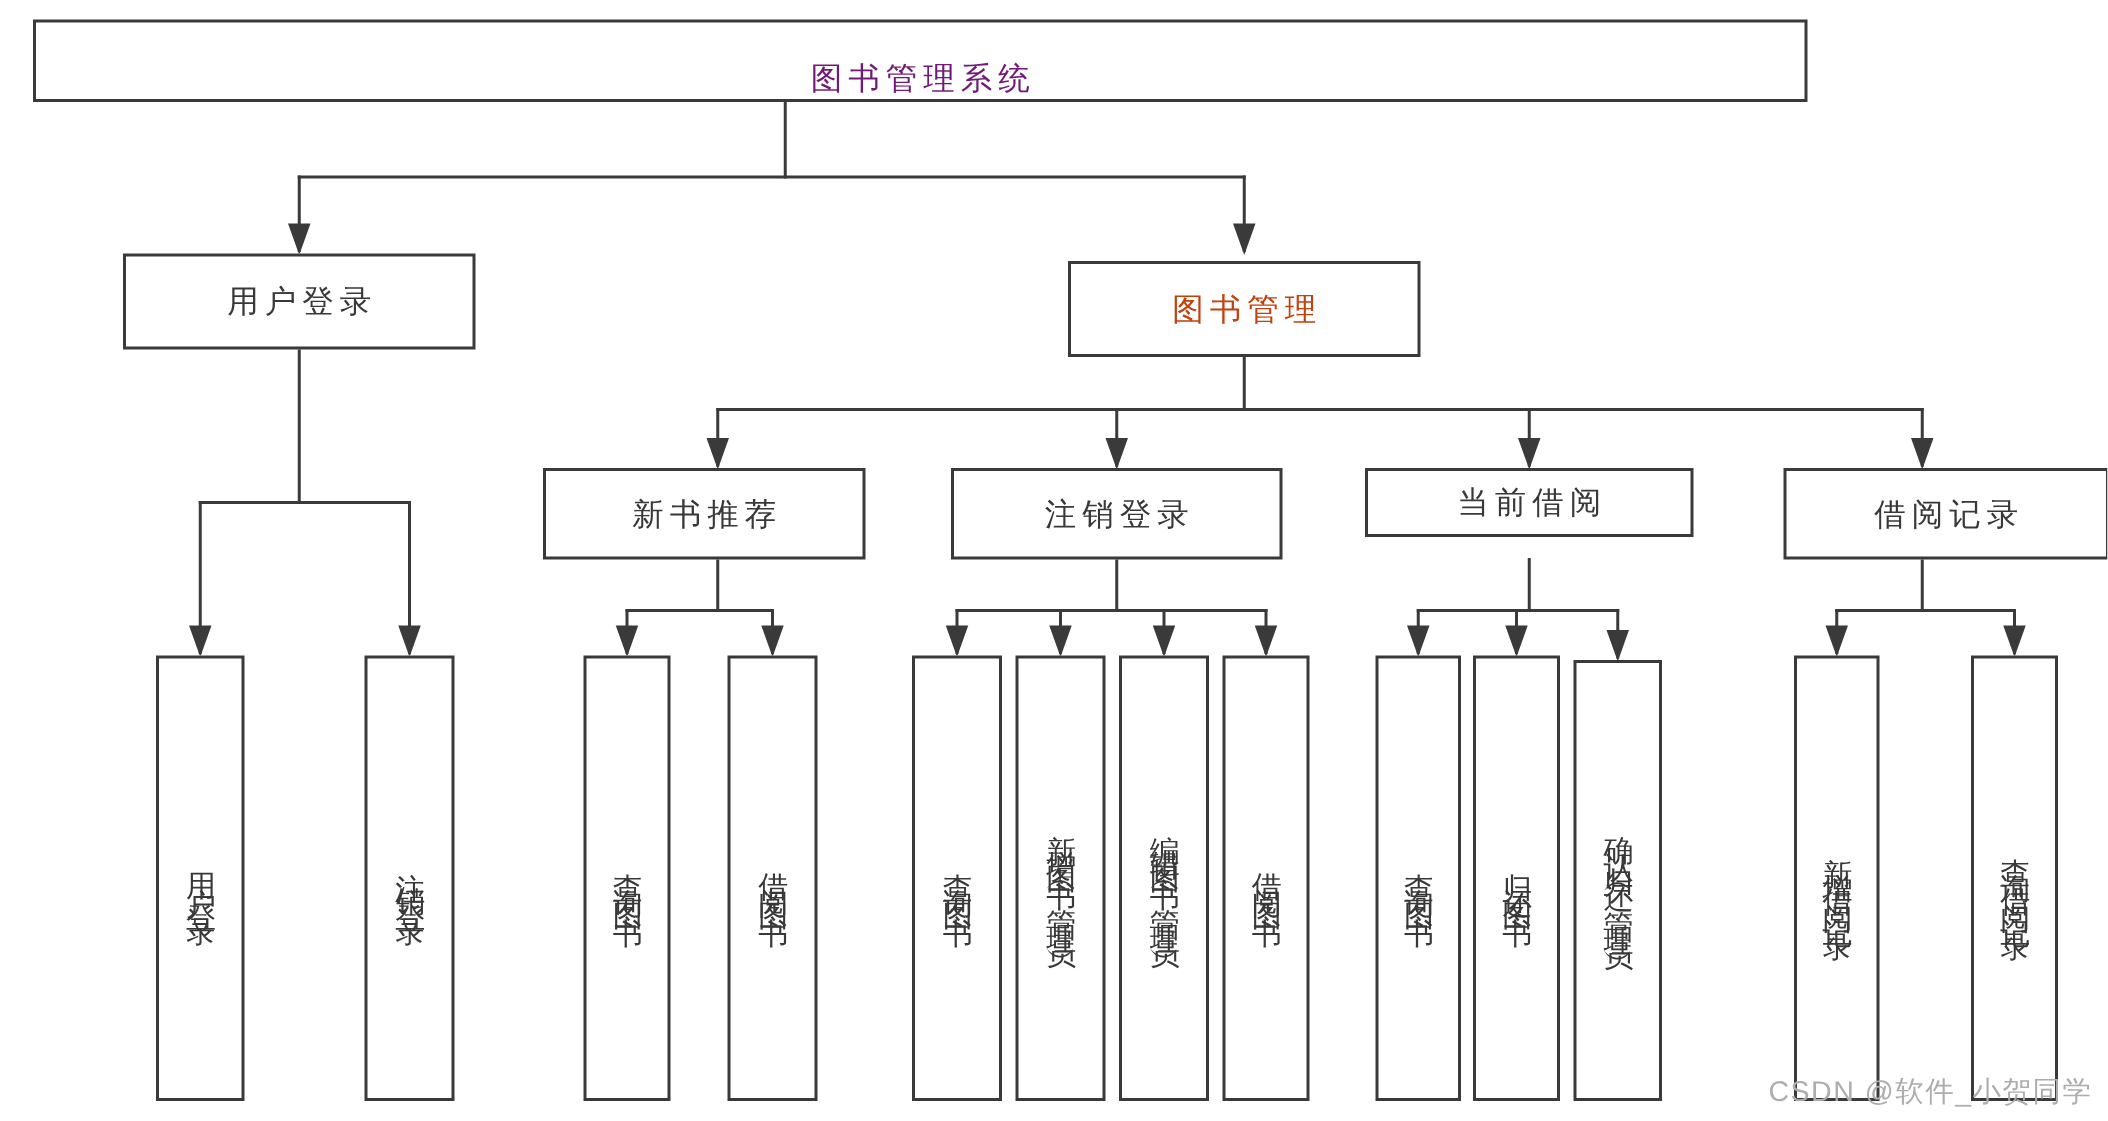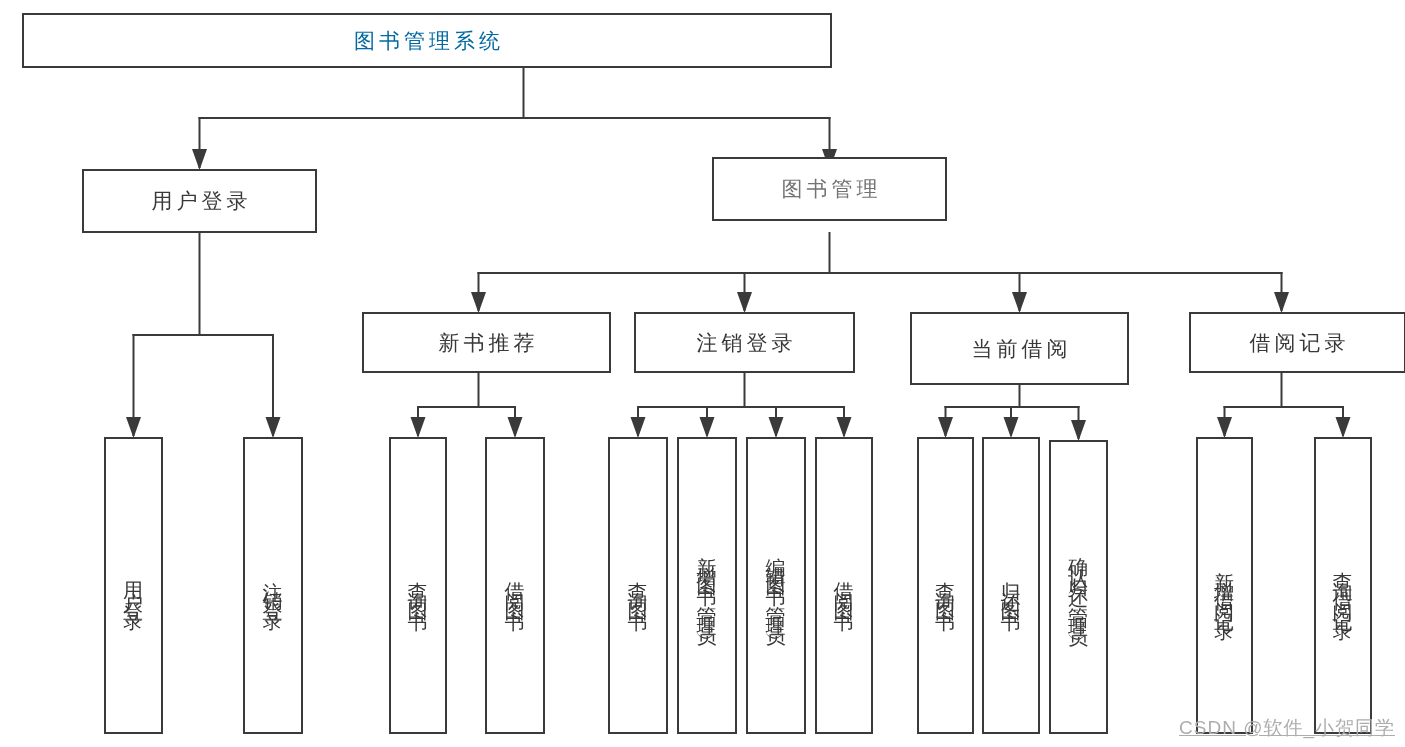--- a/index.html
+++ b/index.html
@@ -110,36 +110,36 @@
       <line x1="1078.5" y1="407" x2="1078.5" y2="438" stroke="#3a3a3a" stroke-width="2" stroke-linecap="square"></line>
       <polygon points="1078.5,441 1071,420 1086,420" fill="#3a3a3a"></polygon>
       <line x1="1281.5" y1="373" x2="1281.5" y2="407" stroke="#3a3a3a" stroke-width="2" stroke-linecap="square"></line>
       <line x1="1224.5" y1="407" x2="1343" y2="407" stroke="#3a3a3a" stroke-width="2" stroke-linecap="square"></line>
       <line x1="1224.5" y1="407" x2="1224.5" y2="435" stroke="#3a3a3a" stroke-width="2" stroke-linecap="square"></line>
       <polygon points="1224.5,438 1217,417 1232,417" fill="#3a3a3a"></polygon>
       <line x1="1343" y1="407" x2="1343" y2="435" stroke="#3a3a3a" stroke-width="2" stroke-linecap="square"></line>
       <polygon points="1343,438 1335.5,417 1350.5,417" fill="#3a3a3a"></polygon>
     </svg>
   <div id="nodes">
-      <div class="node h" style="left: 22px; top: 13px; width: 810px; height: 55px; border-color: rgb(58, 58, 58); color: #0369a1;">
+      <div class="node h" style="left: 22px; top: 13px; width: 1183px; height: 55px; border-color: rgb(58, 58, 58); color: #701a75; align-items: flex-end;">
         <span>图书管理系统</span>
       </div>
       <div class="node h" style="left: 82px; top: 169px; width: 235px; height: 64px; border-color: rgb(58, 58, 58); color: rgb(56, 56, 56);">
         <span>用户登录</span>
       </div>
-      <div class="node h" style="left: 712px; top: 157px; width: 235px; height: 64px; border-color: rgb(58, 58, 58); color: #737373;">
+      <div class="node h" style="left: 712px; top: 174px; width: 235px; height: 64px; border-color: rgb(58, 58, 58); color: #c2410c;">
         <span>图书管理</span>
       </div>
-      <div class="node h" style="left: 362px; top: 312px; width: 249px; height: 61px; border-color: rgb(58, 58, 58); color: rgb(56, 56, 56);">
+      <div class="node h" style="left: 362px; top: 312px; width: 215px; height: 61px; border-color: rgb(58, 58, 58); color: rgb(56, 56, 56);">
         <span>新书推荐</span>
       </div>
       <div class="node h" style="left: 634px; top: 312px; width: 221px; height: 61px; border-color: rgb(58, 58, 58); color: rgb(56, 56, 56);">
         <span>注销登录</span>
       </div>
-      <div class="node h" style="left: 910px; top: 312px; width: 219px; height: 73px; border-color: rgb(58, 58, 58); color: rgb(56, 56, 56);">
+      <div class="node h" style="left: 910px; top: 312px; width: 219px; height: 46px; border-color: rgb(58, 58, 58); color: rgb(56, 56, 56);">
         <span>当前借阅</span>
       </div>
       <div class="node h" style="left: 1173px; top: 312px; width: 217px; height: 61px; border-color: rgb(58, 58, 58); color: rgb(56, 56, 56); margin-left: 16px;">
         <span>借阅记录</span>
       </div>
       <div class="node v" style="left: 104px; top: 437px; width: 59px; height: 297px; border-color: rgb(58, 58, 58); color: rgb(56, 56, 56);">
         <span>用户登录</span>
       </div>
       <div class="node v" style="left: 243px; top: 437px; width: 60px; height: 297px; border-color: rgb(58, 58, 58); color: rgb(56, 56, 56);">
         <span>注销登录</span>
@@ -171,14 +171,14 @@
       <div class="node v" style="left: 1049px; top: 440px; width: 59px; height: 294px; border-color: rgb(58, 58, 58); color: rgb(56, 56, 56);">
         <span>确认归还（管理员）</span>
       </div>
       <div class="node v" style="left: 1196px; top: 437px; width: 57px; height: 297px; border-color: rgb(58, 58, 58); color: rgb(56, 56, 56);">
         <span>新增借阅记录</span>
       </div>
       <div class="node v" style="left: 1314px; top: 437px; width: 58px; height: 297px; border-color: rgb(58, 58, 58); color: rgb(56, 56, 56);">
         <span>查询借阅记录</span>
       </div>
     </div>
-  <div id="watermark" style="color: rgb(173, 173, 173); text-decoration: underline;">CSDN @软件_小贺同学</div>
+  <div id="watermark" style="color: rgb(173, 173, 173);">CSDN @软件_小贺同学</div>
 </div>
 
 </body></html>

